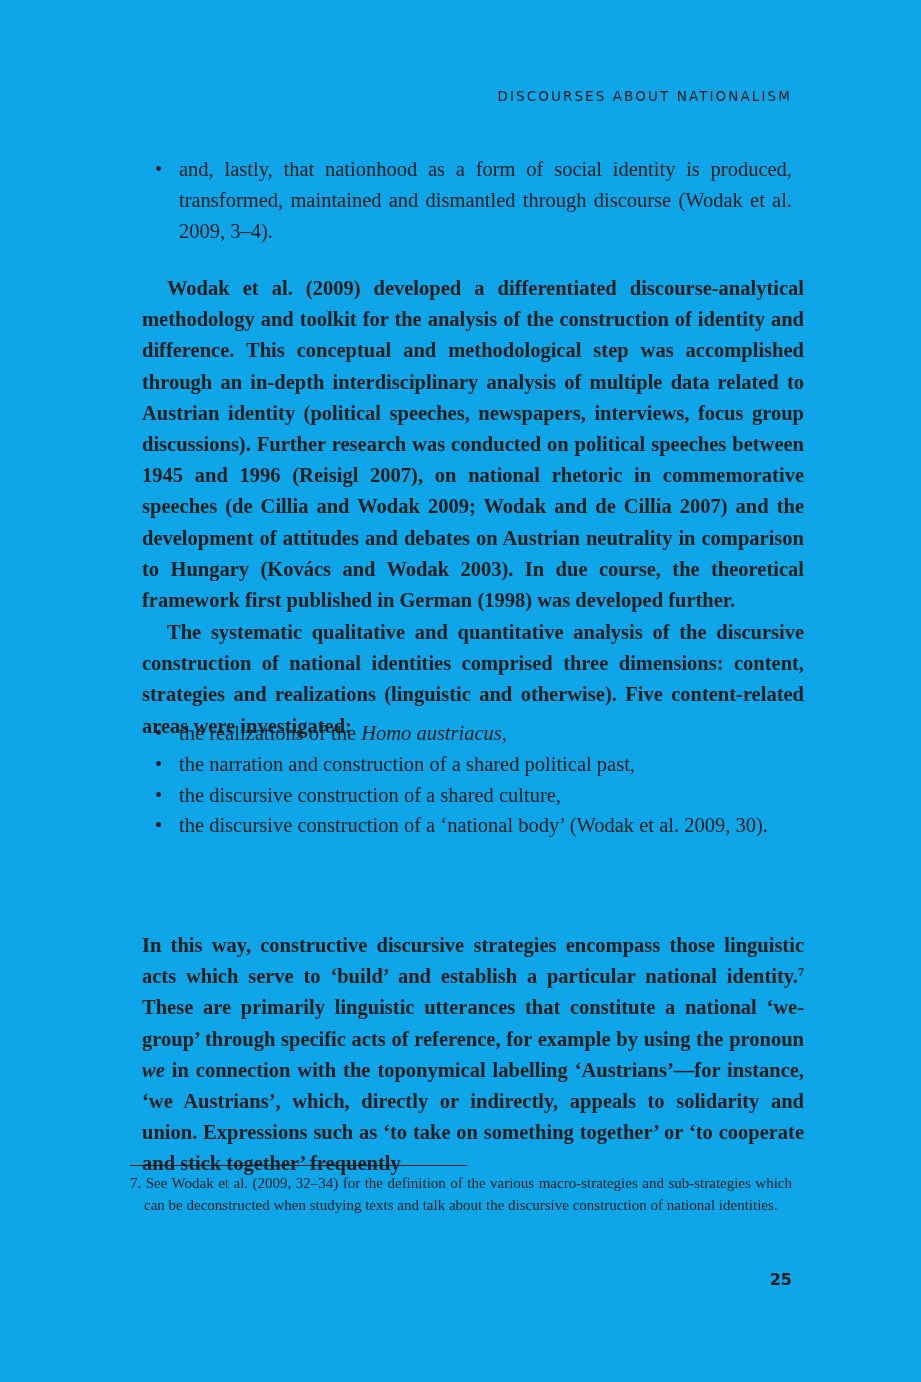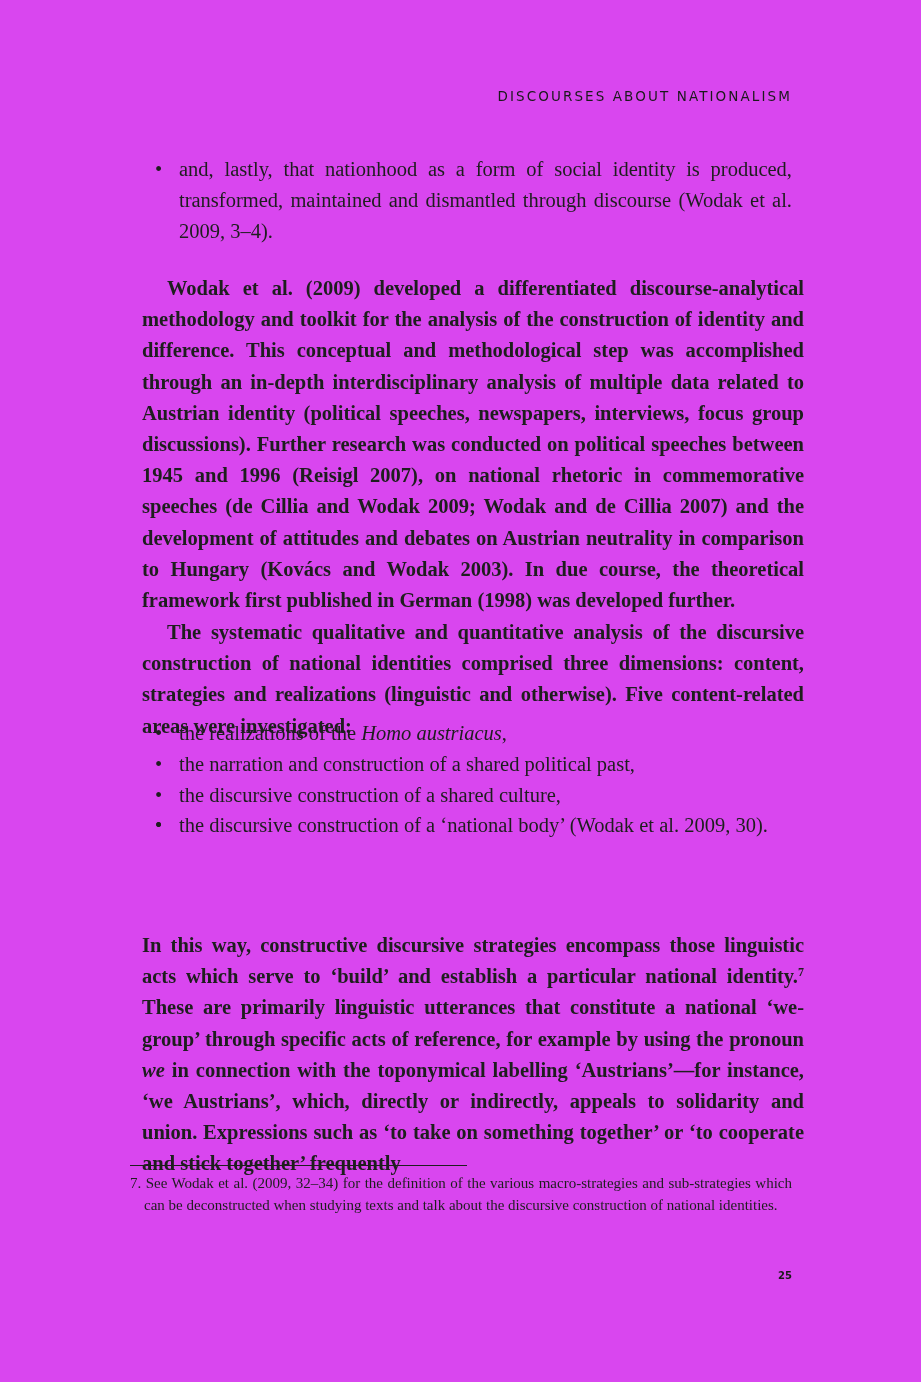--- a/index.html
+++ b/index.html
@@ -1,17 +1,17 @@
 <!DOCTYPE html>
 <html><head>
   <meta charset="utf-8">
   <style>
     html, body { margin: 0; padding: 0; background: #ffffff; }
     body { width: 921px; height: 1382px; position: relative; overflow: hidden; color: #1e1e1e; }
-    .page { position: absolute; left: 0; top: 0; width: 921px; height: 1382px; background: #d946ef; }
+    .page { position: absolute; left: 0; top: 0; width: 921px; height: 1382px; background: #0ea5e9; }
     .running-head {
       position: absolute; right: 129px; top: 88px;
       font-family: "DejaVu Sans", sans-serif; font-size: 13.5px; letter-spacing: 2.1px;
       color: #1a1a1a; text-transform: uppercase; white-space: nowrap;
     }
     .text {
       font-family: "Liberation Serif", serif; font-size: 20.5px; line-height: 31.2px;
       color: #1e1e1e; text-align: justify; hyphens: none;
     }
     .bullet-list { position: absolute; left: 155px; width: 637px; margin: 0; padding: 0; list-style: none; }
@@ -23,21 +23,21 @@
     .bullet-list2 .bullet-item { text-align: left; }
     .footnote-rule { position: absolute; left: 130px; top: 1165px; width: 337px; height: 0; border-top: 1.6px solid #1e1e1e; }
     .footnote {
       position: absolute; left: 130px; width: 662px; top: 1173px;
       font-family: "Liberation Serif", serif; font-size: 15px; line-height: 21.5px; color: #1e1e1e;
       text-align: justify;
     }
     .footnote .fn-body { padding-left: 14px; text-indent: -14px; display: block; }
     .page-number {
       position: absolute; right: 129px; top: 1270px;
-      font-family: "DejaVu Sans", sans-serif; font-size: 10px; font-weight: bold; color: #1a1a1a;
+      font-family: "DejaVu Sans", sans-serif; font-size: 16px; font-weight: bold; color: #1a1a1a;
     }
     sup { font-size: 12px; line-height: 0; vertical-align: 0.55em; }
     em { font-style: italic; text-align: center; }
   </style>
 </head>
 <body>
 
 <div class="page">
 
   <div class="running-head">Discourses about Nationalism</div>

